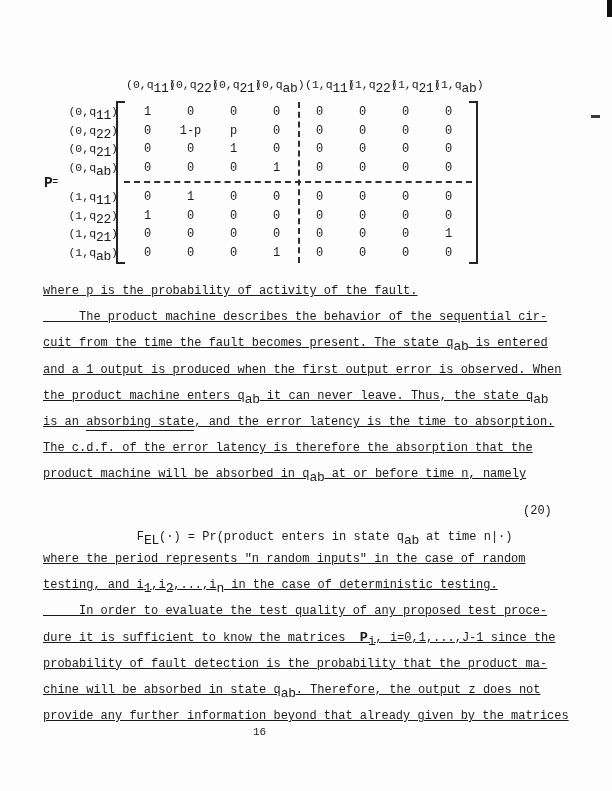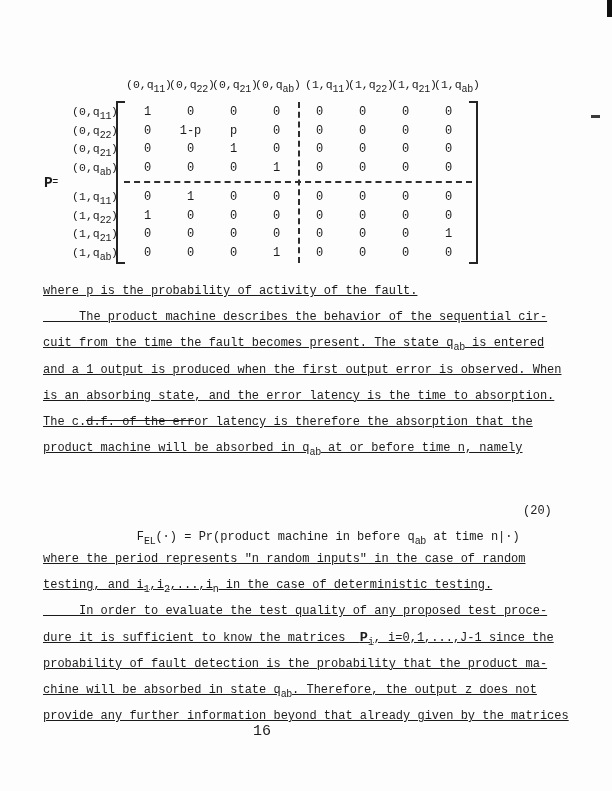--- a/index.html
+++ b/index.html
@@ -48,25 +48,25 @@
   
   .textblock { position:absolute; left:43px; width:536px; font-size:12px;text-decoration:underline; }
   .t-line { white-space:pre; height:26.2px; line-height:26.2px; }
   .text1 { top:278px; }
   .text2 { top:546px; }
 
   .equation { position:absolute; left:43px; top:498px; width:530px; height:26px; line-height:26px; font-size:12px; white-space:pre; }
   .eq-body { margin-left:65px; }
   .eq-num { position:absolute; left:480px; top:0; }
 
-  .pagenum { position:absolute; left:253px; top:722px; font-size:15px; line-height:20px; }
-
-  
-  .sub  { font-size:10px; vertical-align:-3.5px; letter-spacing:-0.3px; }
-  .ul   { border-bottom:1.5px solid #1b1b1b; padding-bottom:17px; }
+  .pagenum { position:absolute; left:253px; top:722px; font-size:11px; line-height:20px; }
+
+  
+  .sub  { font-size:13px; vertical-align:-3.5px; letter-spacing:-0.3px; }
+  .ul   { border-bottom:1.5px solid #1b1b1b; padding-bottom:1px; }
   .bold { font-weight:700; font-size:13.5px; }
 </style>
 </head>
 <body>
 
 <div class="page">
 
   <div class="corner-mark"></div>
   <div class="edge-dash"></div>
 
@@ -185,27 +185,28 @@
         <span class="cell">0</span>
       </div>
     </div>
   </div>
 
   <div class="textblock text1">
     <div class="t-line"><span>where p is the probability of activity of the fault.</span></div>
     <div class="t-line"><span>     The product machine describes the behavior of the sequential cir-</span></div>
     <div class="t-line"><span>cuit from the time the fault becomes present. The state q</span><span class="sub">ab</span><span> is entered</span></div>
     <div class="t-line"><span>and a 1 output is produced when the first output error is observed. When</span></div>
+    <div class="t-line"><span>the product machine enters q</span><span class="sub">ab</span><span> it can never leave. Thus, the state q</span><span class="sub">ab</span></div>
     <div class="t-line"><span>is an </span><span class="ul">absorbing state</span><span>, and the error latency is the time to absorption.</span></div>
     <div class="t-line"><span>The c.d.f. of the error latency is therefore the absorption that the</span></div>
     <div class="t-line"><span>product machine will be absorbed in q</span><span class="sub">ab</span><span> at or before time n, namely</span></div>
   </div>
 
   <div class="equation">
-    <span class="eq-body"><span>F</span><span class="sub">EL</span><span>(·) = Pr(product machine in before q</span><span class="sub">ab</span><span> at time n|·)</span></span>
+    <span class="eq-body"><span>F</span><span class="sub">EL</span><span>(·) = Pr(product enters in state q</span><span class="sub">ab</span><span> at time n|·)</span></span>
     <span class="eq-num">(20)</span>
   </div>
 
   <div class="textblock text2">
     <div class="t-line"><span>where the period represents "n random inputs" in the case of random</span></div>
     <div class="t-line"><span>testing, and i</span><span class="sub">1</span><span>,i</span><span class="sub">2</span><span>,...,i</span><span class="sub">n</span><span> in the case of deterministic testing.</span></div>
     <div class="t-line"><span>     In order to evaluate the test quality of any proposed test proce-</span></div>
     <div class="t-line"><span>dure it is sufficient to know the matrices  </span><span class="bold">P</span><span class="sub">i</span><span>, i=0,1,...,J-1 since the</span></div>
     <div class="t-line"><span>probability of fault detection is the probability that the product ma-</span></div>
     <div class="t-line"><span>chine will be absorbed in state q</span><span class="sub">ab</span><span>. Therefore, the output z does not</span></div>

